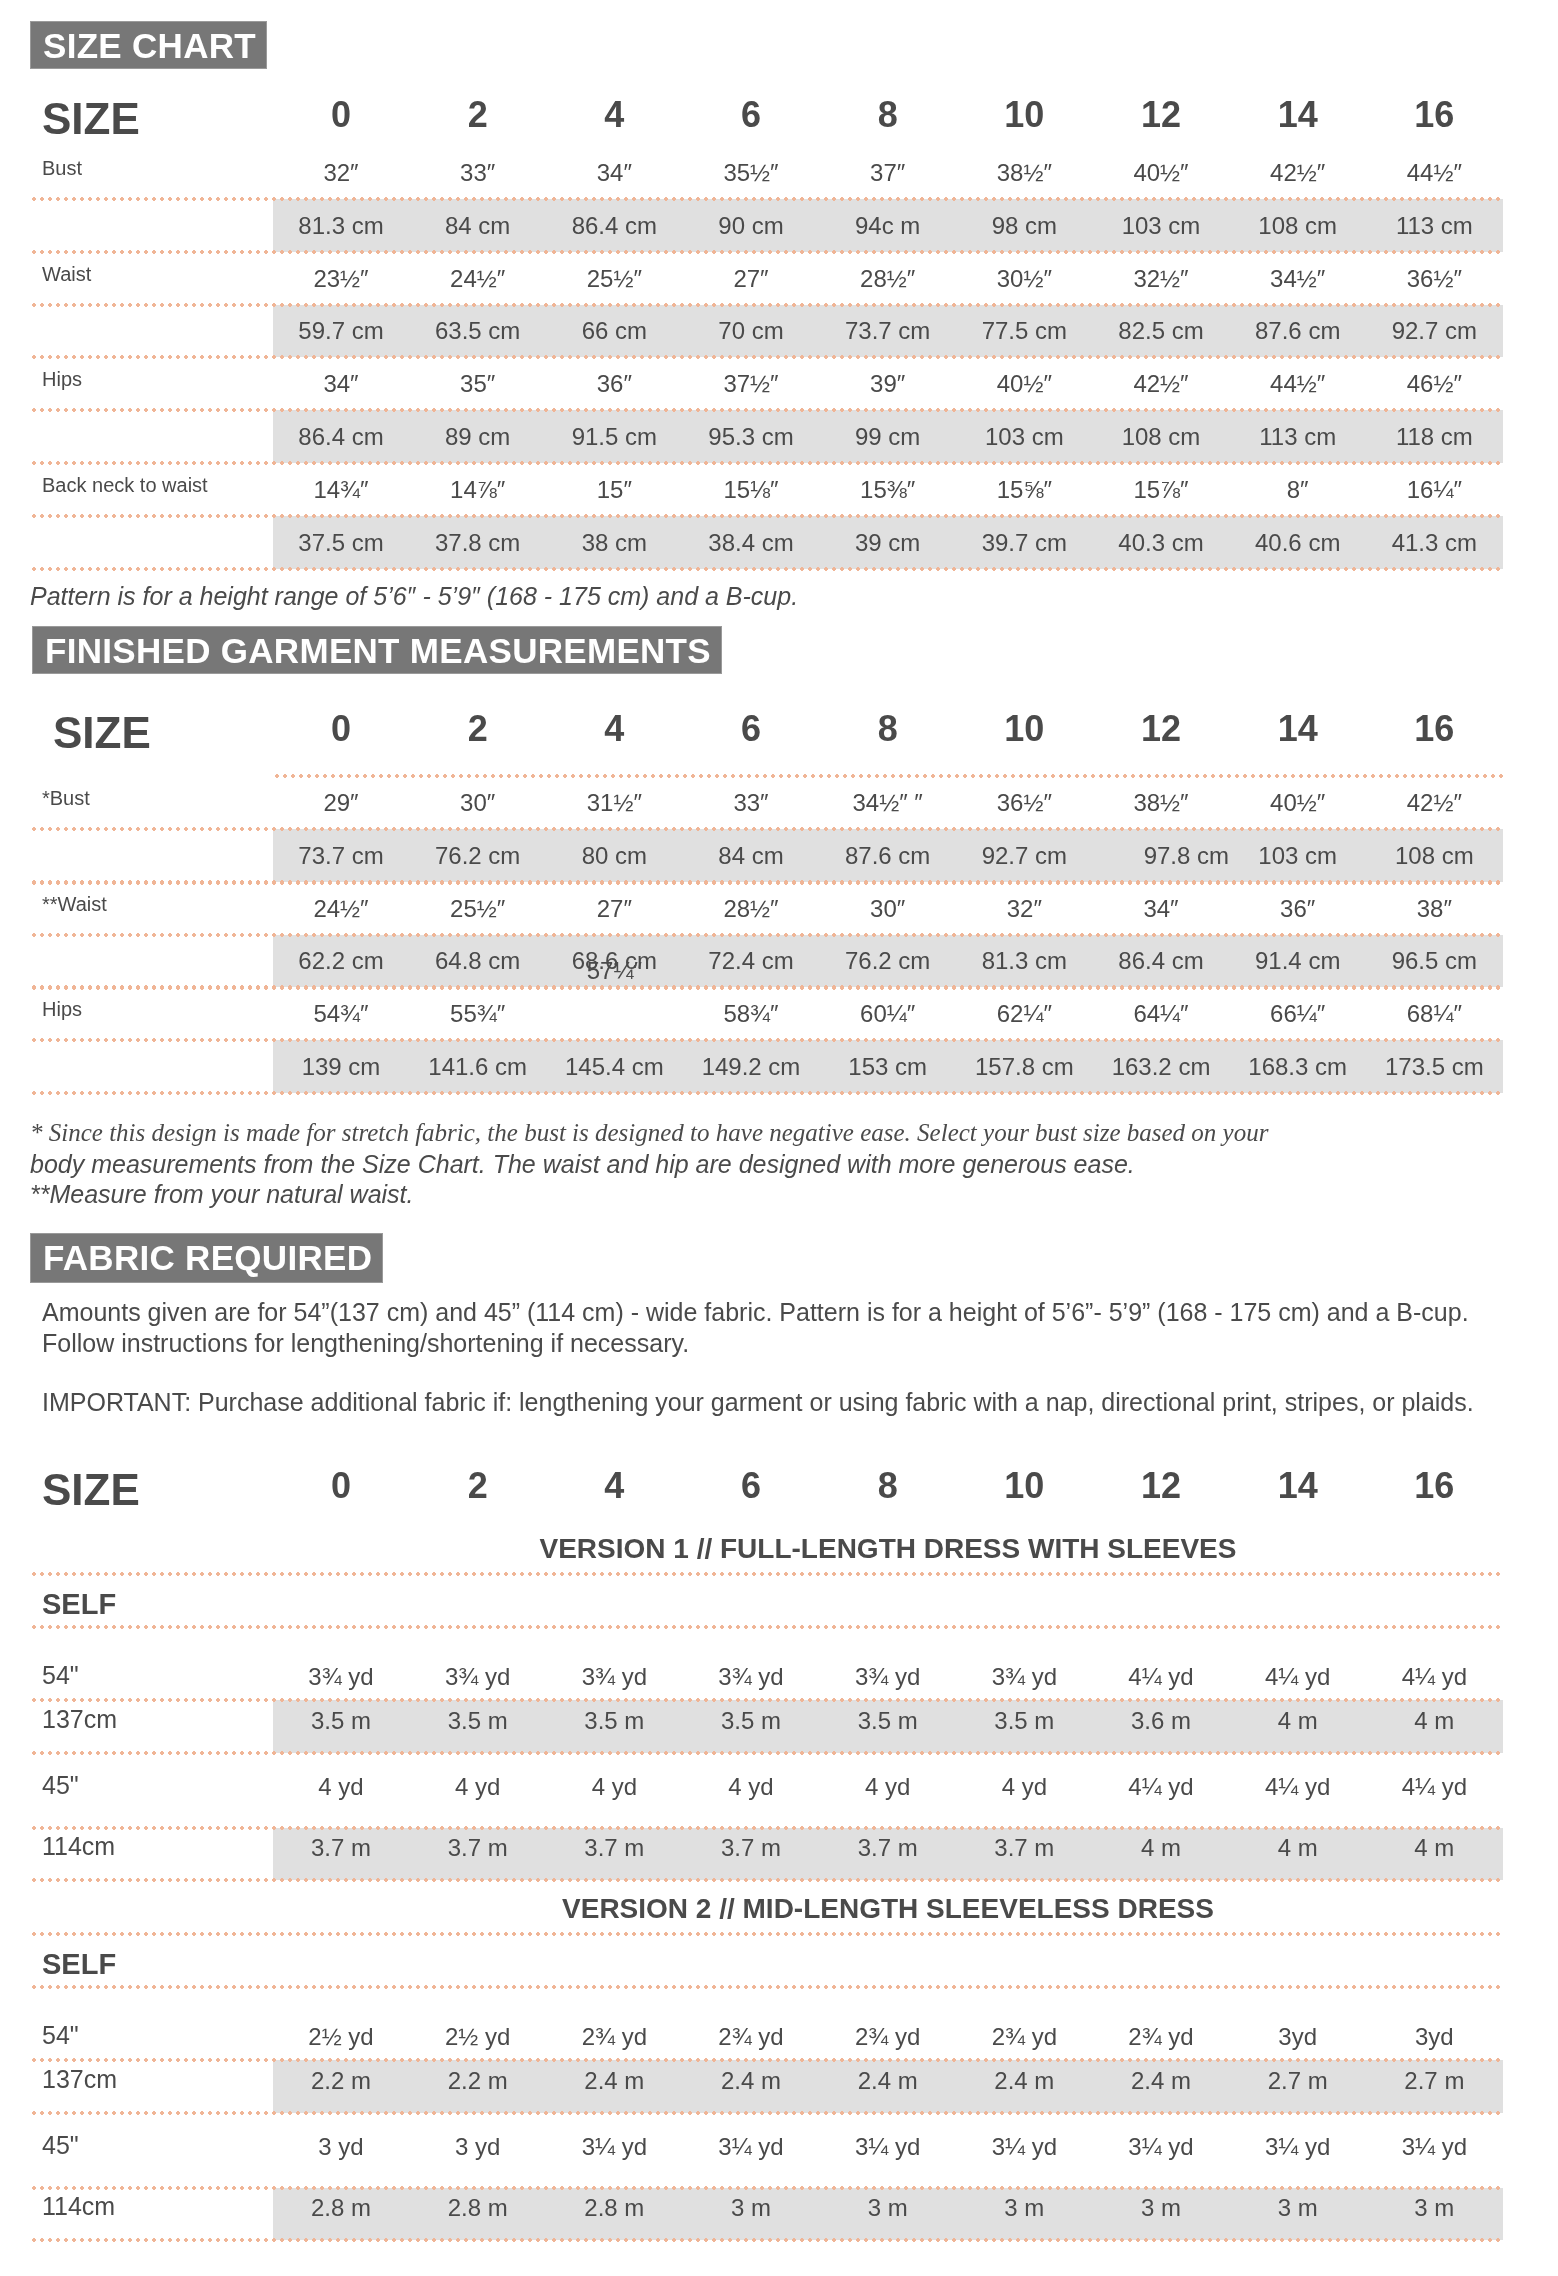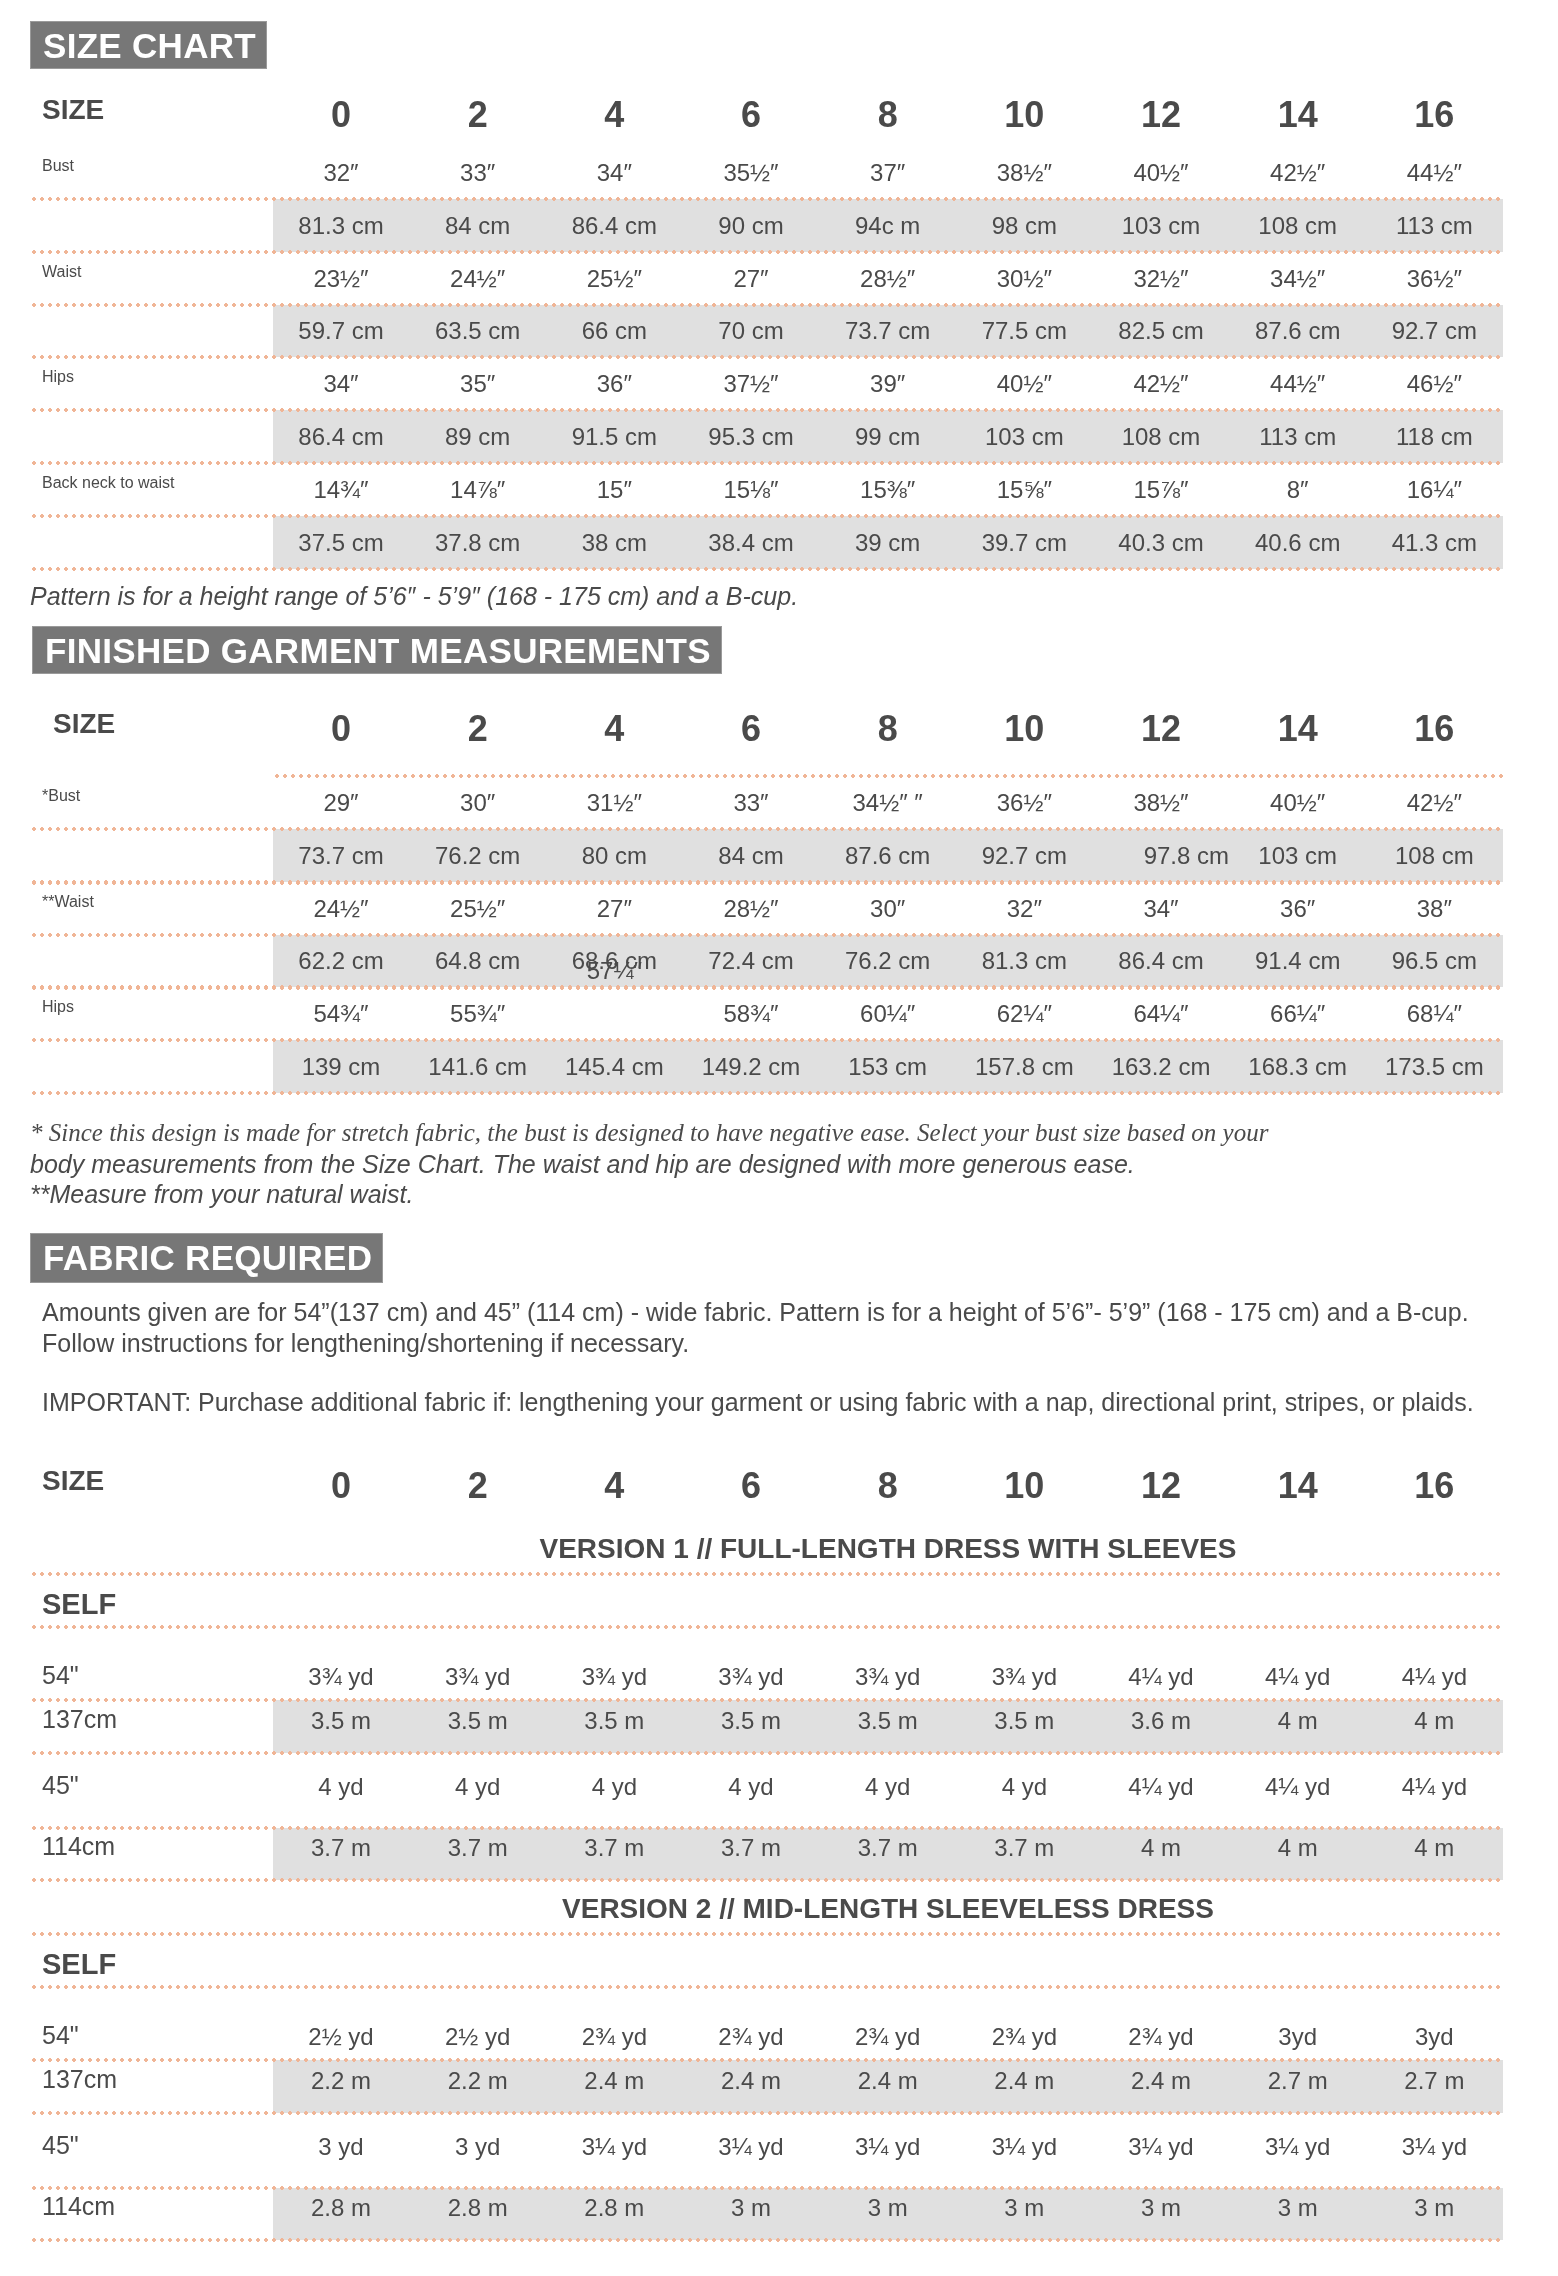--- a/index.html
+++ b/index.html
@@ -1,24 +1,24 @@
 <!DOCTYPE html>
 <html><head>
 <meta charset="utf-8">
 <style>
   html, body { margin: 0; padding: 0; background: #ffffff; }
   body { width: 1558px; height: 2276px; position: relative; overflow: hidden;
          font-family: "Liberation Sans", "DejaVu Sans", sans-serif; color: #4a4a4a; }
   .section-header { position: absolute; background: #777777; color: #ffffff;
          font-size: 35px; font-weight: bold; line-height: 47px; padding: 0 10px 0 12px;
          box-sizing: border-box; letter-spacing: 0.3px; border: 1px solid #9a9a9a; white-space: nowrap; }
-  .size-label { position: absolute; font-size: 28px; font-weight: bold; color: #4a4a4a; }
+  .size-label { position: absolute; font-size: 44px; font-weight: bold; color: #4a4a4a; }
   .size-num { position: absolute; font-size: 36px; font-weight: bold; color: #4a4a4a;
               width: 136px; text-align: center; }
-  .row-label { position: absolute; font-size: 16px; color: #4a4a4a; white-space: nowrap; }
+  .row-label { position: absolute; font-size: 20px; color: #4a4a4a; white-space: nowrap; }
   .row-label.bold { font-weight: bold; font-size: 29px; }
   .cell { position: absolute; font-size: 24px; color: #4a4a4a; width: 136px; text-align: center; white-space: nowrap; }
   .band { position: absolute; background: #e0e0e0; left: 273px; width: 1230px; }
   .dots { position: absolute; height: 4px;
           background-image: radial-gradient(circle, #f0b596 1.6px, transparent 1.9px);
           background-size: 8px 4px; background-repeat: repeat-x; }
   .note { position: absolute; left: 30px; font-size: 25px; font-style: italic; color: #4a4a4a; white-space: nowrap; }
   .para { position: absolute; left: 42px; width: 1460px; font-size: 25px; color: #4a4a4a; line-height: 31px; }
   .version { position: absolute; left: 273px; width: 1230px; text-align: center;
              font-size: 28px; font-weight: bold; color: #4a4a4a; }

